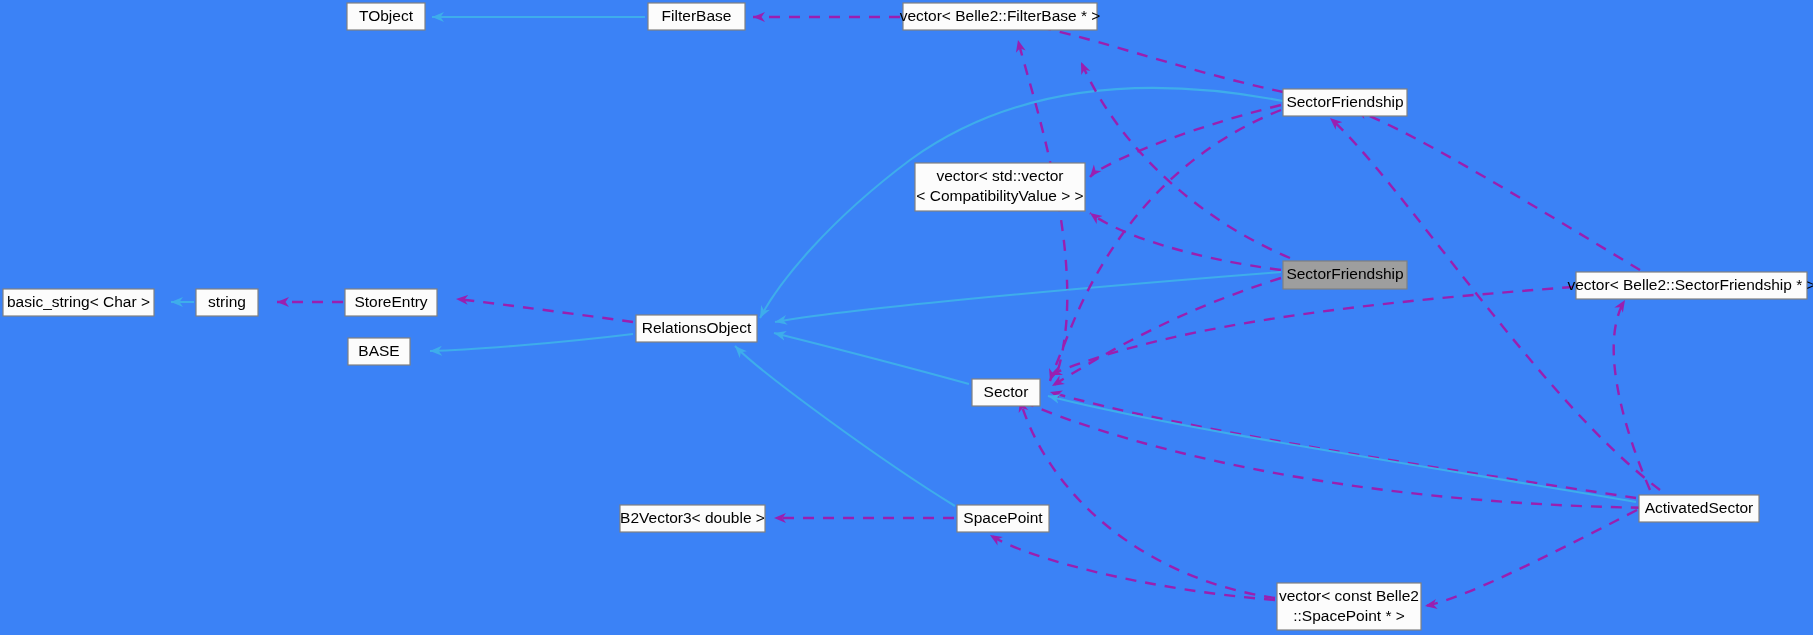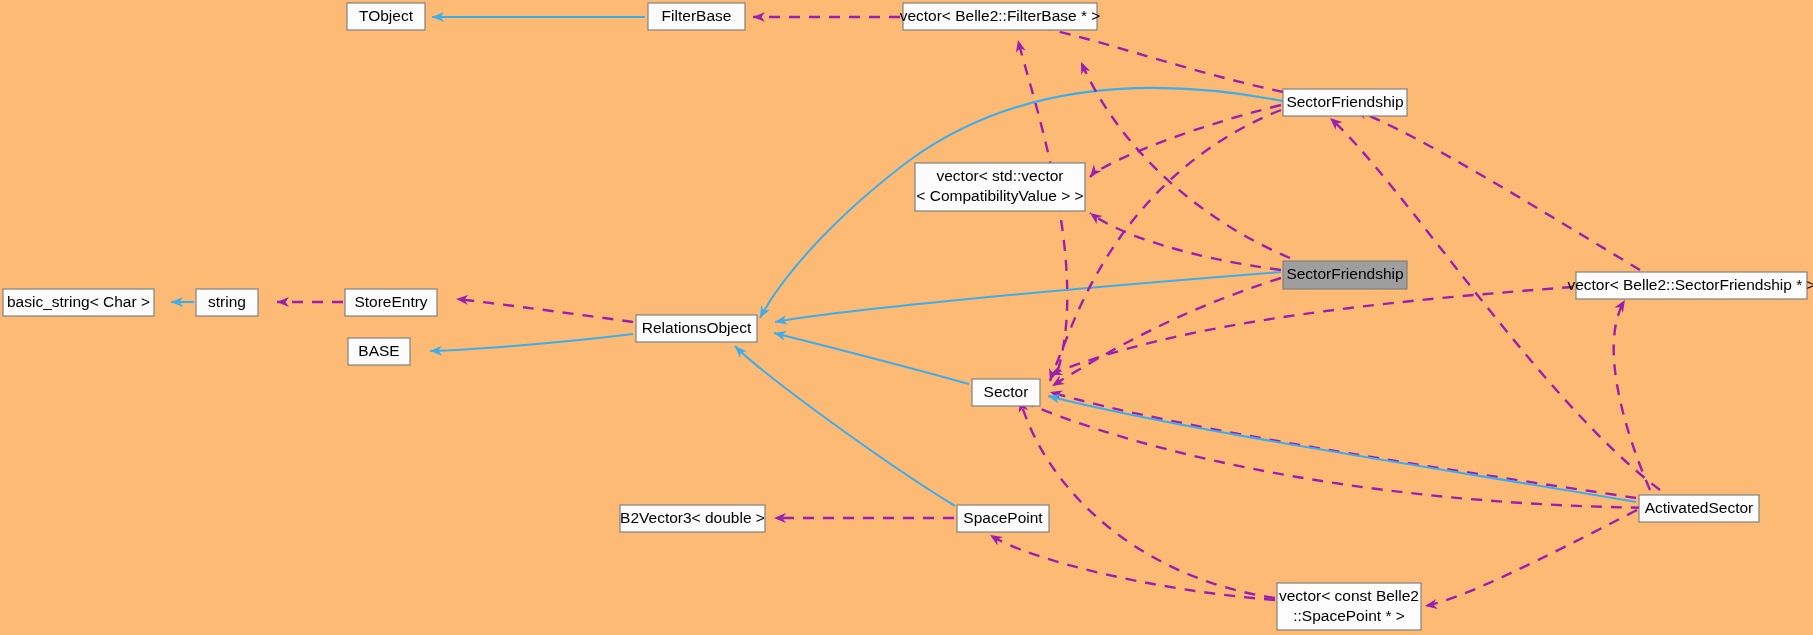--- a/index.html
+++ b/index.html
@@ -4,21 +4,21 @@
 <style>
   html, body {
     margin: 0;
     padding: 0;
     background: #000000;
   }
   #diagram-root {
     position: relative;
     width: 1813px;
     height: 635px;
-    background: #fdba74;
+    background: #3b82f6;
     overflow: hidden;
     font-family: "Liberation Sans", sans-serif;
   }
   #graph-svg {
     position: absolute;
     left: 0;
     top: 0;
     width: 1813px;
     height: 635px;
   }

